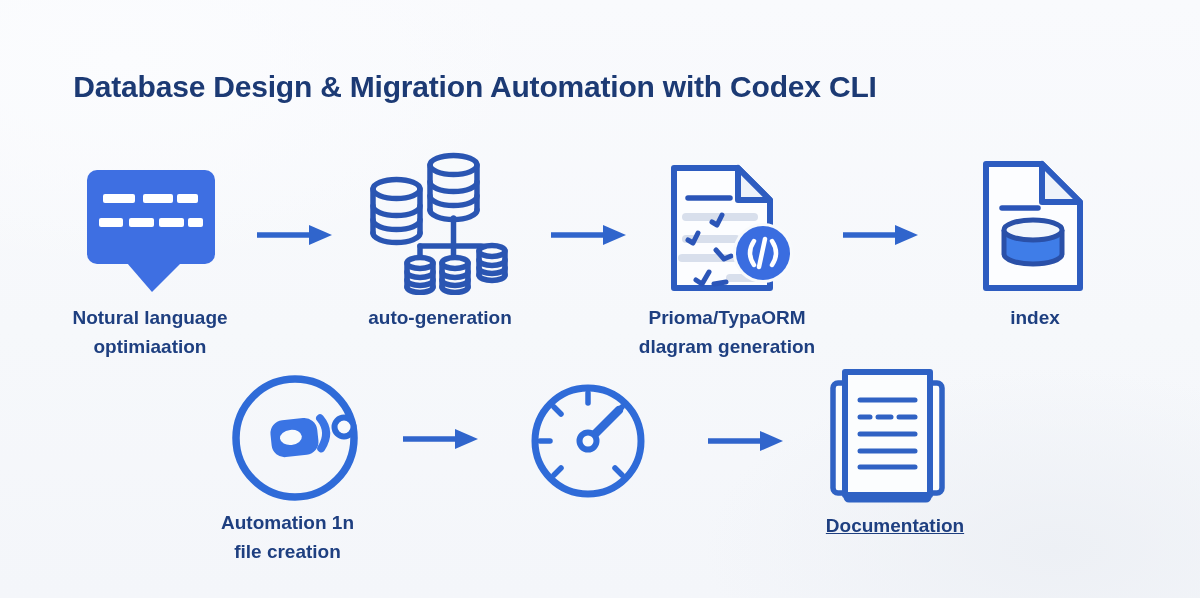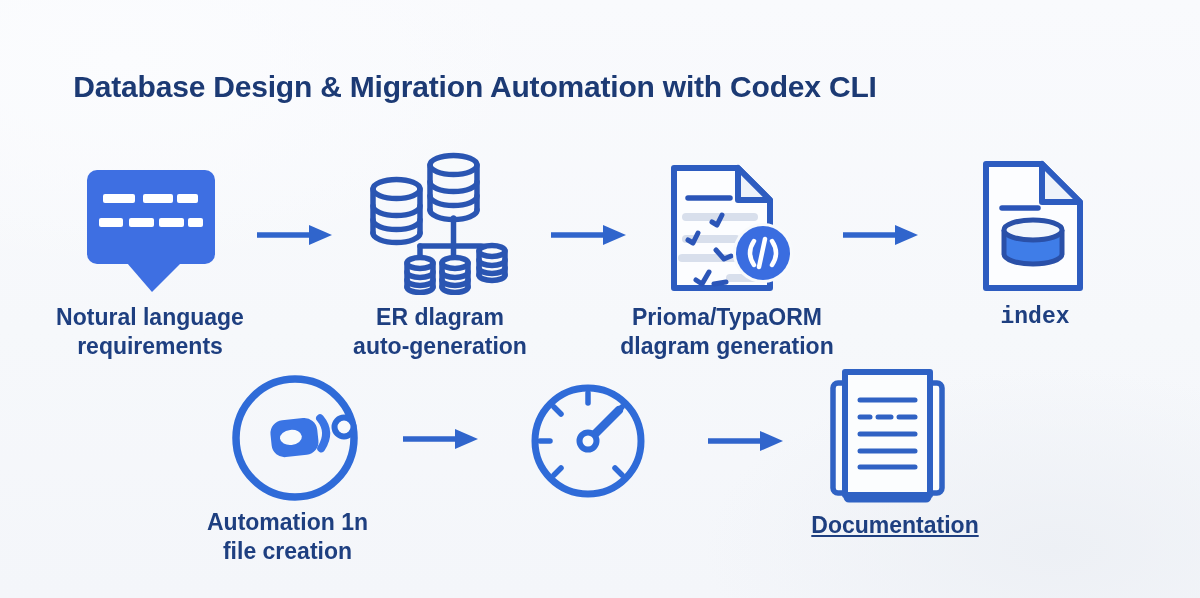--- a/index.html
+++ b/index.html
@@ -19,21 +19,21 @@
   }
   .title{
     position:absolute;left:0;top:70px;width:950px;
     text-align:center;
     font-size:30px;font-weight:700;letter-spacing:-0.2px;
     color:#1c3a74;
   }
   .step-label{
     position:absolute;
     text-align:center;
-    font-size:23px;font-weight:700;line-height:29px;
+    font-size:19px;font-weight:700;line-height:29px;
     color:#1e3f80;
   }
   .icon{position:absolute;}
   .arrow{position:absolute;}
 </style>
 </head>
 <body>
 
 <div class="canvas">
 
@@ -45,21 +45,21 @@
     <rect x="18" y="26" width="32" height="9" rx="2" fill="#ffffff"></rect>
     <rect x="58" y="26" width="30" height="9" rx="2" fill="#ffffff"></rect>
     <rect x="92" y="26" width="21" height="9" rx="2" fill="#ffffff"></rect>
     <rect x="14" y="50" width="24" height="9" rx="2" fill="#ffffff"></rect>
     <rect x="44" y="50" width="25" height="9" rx="2" fill="#ffffff"></rect>
     <rect x="74" y="50" width="25" height="9" rx="2" fill="#ffffff"></rect>
     <rect x="103" y="50" width="15" height="9" rx="2" fill="#ffffff"></rect>
   </svg>
   <div class="step-label" style="left:20px;top:303px;width:260px;">
     <div>Notural language</div>
-    <div>requirements</div>
+    <div>optimiaation</div>
   </div>
 
   <svg class="arrow" style="left:254px;top:222px;" width="80" height="26" viewBox="0 0 80 26">
     <line x1="3" y1="13" x2="57" y2="13" stroke="#3065cc" stroke-width="5.5"></line>
     <polygon points="55,3 78,13 55,23" fill="#3065cc"></polygon>
   </svg>
 
   <svg class="icon" style="left:362px;top:150px;" width="150" height="145" viewBox="0 0 150 145">
     <g stroke="#2a55b2" stroke-width="5.5" fill="none" stroke-linecap="round" stroke-linejoin="round">
 
@@ -97,21 +97,20 @@
 
       <ellipse cx="130" cy="101" rx="13" ry="5.5" fill="#f8fafc"></ellipse>
       <path d="M117,101 V125"></path>
         <path d="M143,101 V125"></path>
       <path d="M117,110 A13,5.5 0 0 0 143,110"></path>
       <path d="M117,118 A13,5.5 0 0 0 143,118"></path>
       <path d="M117,125 A13,5.5 0 0 0 143,125"></path>
     </g>
   </svg>
   <div class="step-label" style="left:310px;top:303px;width:260px;">
-    <div>ER dlagram</div>
     <div>auto-generation</div>
   </div>
 
   <svg class="arrow" style="left:548px;top:222px;" width="80" height="26" viewBox="0 0 80 26">
     <line x1="3" y1="13" x2="57" y2="13" stroke="#3065cc" stroke-width="5.5"></line>
     <polygon points="55,3 78,13 55,23" fill="#3065cc"></polygon>
   </svg>
 
   <svg class="icon" style="left:664px;top:162px;" width="134" height="132" viewBox="0 0 134 132">
     <path d="M10,6 H74 L106,38 V126 H10 Z" fill="#fcfdff" stroke="#2d5cc0" stroke-width="6" stroke-linejoin="round"></path>
@@ -148,21 +147,21 @@
     <polygon points="55,3 78,13 55,23" fill="#3065cc"></polygon>
   </svg>
 
   <svg class="icon" style="left:980px;top:156px;" width="106" height="138" viewBox="0 0 106 138">
     <path d="M6,8 H62 L100,46 V132 H6 Z" fill="#fcfdff" stroke="#2d5cc0" stroke-width="6" stroke-linejoin="round"></path>
     <path d="M62,8 V46 H100 Z" fill="#eef3fa" stroke="#2d5cc0" stroke-width="6" stroke-linejoin="round"></path>
     <line x1="22" y1="52" x2="58" y2="52" stroke="#2b55b8" stroke-width="5.5" stroke-linecap="round"></line>
     <path d="M24,74 V98 A29,10 0 0 0 82,98 V74" fill="#3f7de8" stroke="#2a50a8" stroke-width="5" stroke-linejoin="round"></path>
     <ellipse cx="53" cy="74" rx="29" ry="10" fill="#f2f6fc" stroke="#2a50a8" stroke-width="5"></ellipse>
   </svg>
-  <div class="step-label" style="left:905px;top:303px;width:260px;font-family:Liberation Mono, monospace;">
+  <div class="step-label" style="left:905px;top:303px;width:260px;">
     <div>index</div>
   </div>
 
   <svg class="icon" style="left:225px;top:373px;" width="140" height="130" viewBox="0 0 140 130">
     <circle cx="70" cy="65" r="59" fill="none" stroke="#2f6bd8" stroke-width="7.5"></circle>
     <g transform="rotate(-6 70 65)">
       <rect x="46" y="46" width="47" height="37" rx="13" fill="#3a74e4"></rect>
       <ellipse cx="66" cy="64" rx="11" ry="7.5" fill="#f8fafc"></ellipse>
       <path d="M97,48 Q107,63 95,78" fill="none" stroke="#3a74e4" stroke-width="8" stroke-linecap="round"></path>
     </g>

